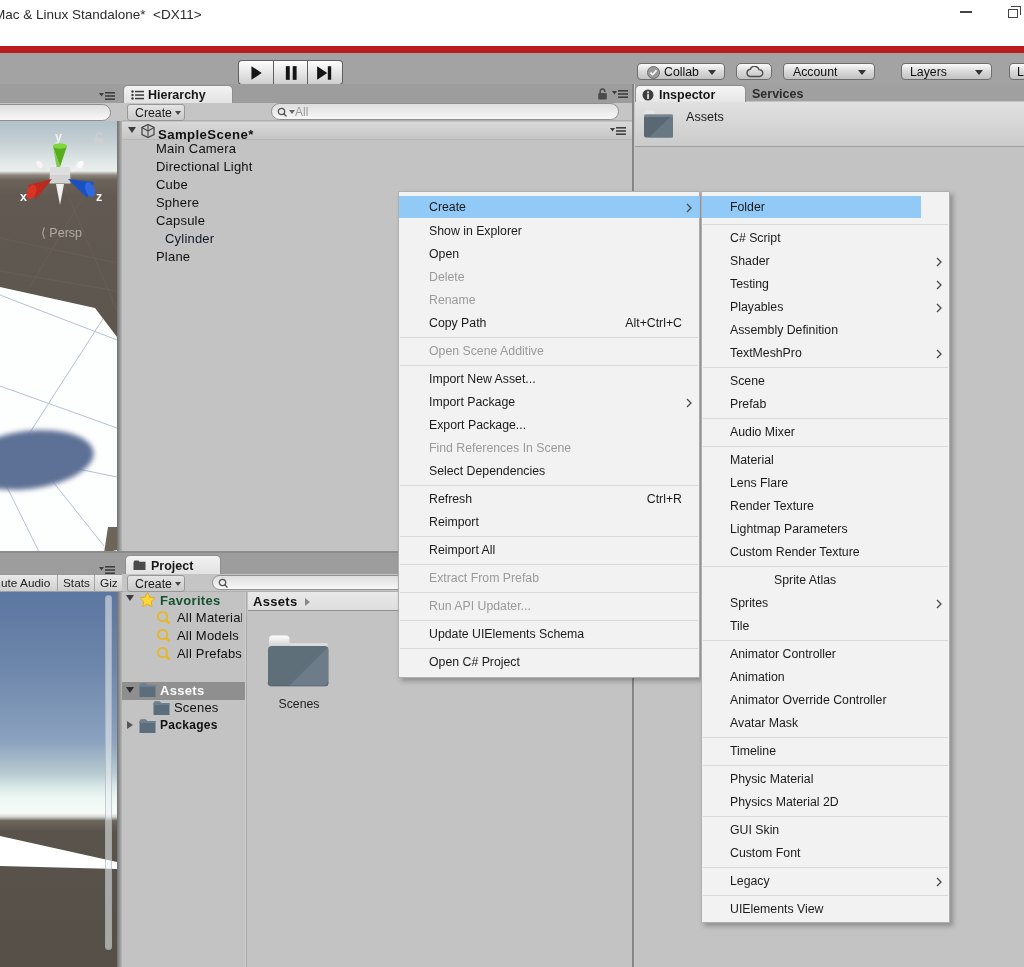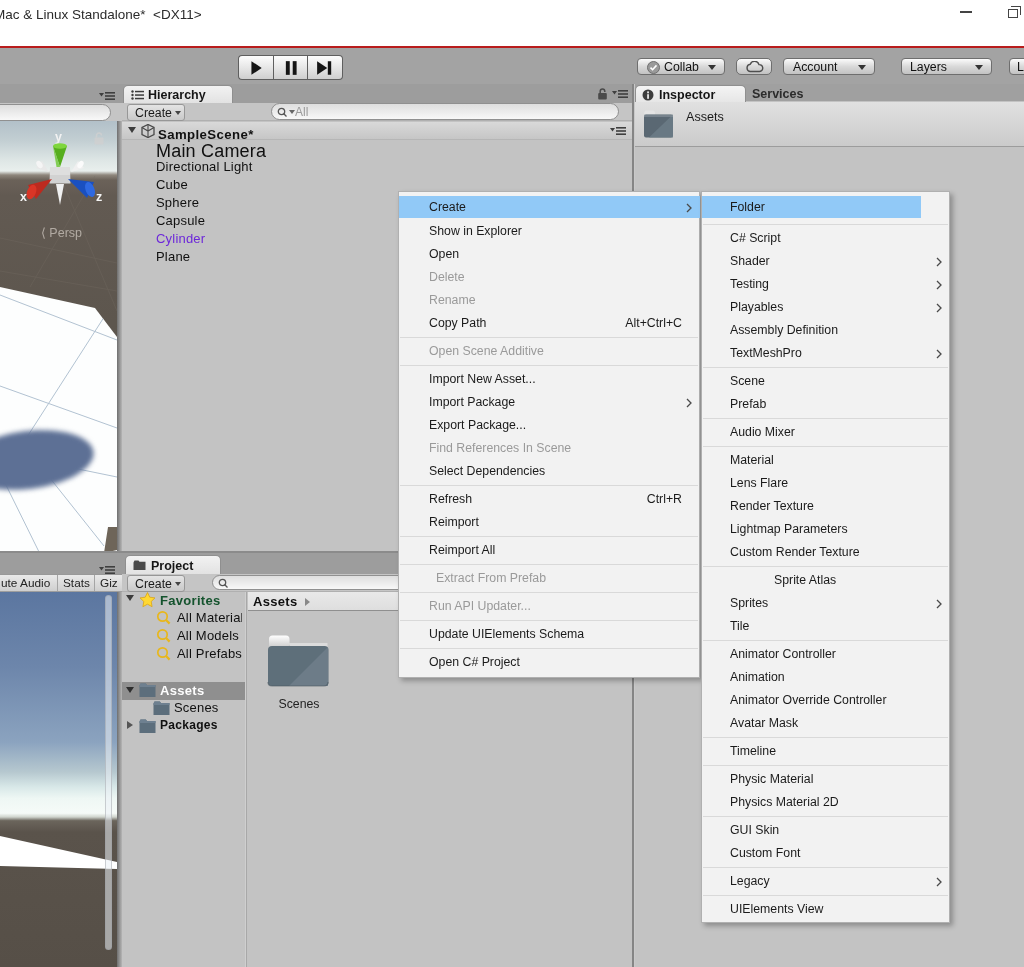--- a/index.html
+++ b/index.html
@@ -11,21 +11,21 @@
 </head>
 <body>
 
 <div class="abs" style="left:0;top:0;width:1024px;height:46px;background:#ffffff;">
   <div class="abs txt" style="left:-6px;top:7px;font-size:13.5px;color:#2b2b2b;">Mac &amp; Linux Standalone* &nbsp;&lt;DX11&gt;</div>
   <div class="abs" style="left:960px;top:11px;width:12px;height:2px;background:#444;"></div>
   <div class="abs" style="left:1008px;top:9px;width:10px;height:9px;border:1.4px solid #444;background:#fff;"></div>
   <div class="abs" style="left:1011px;top:6px;width:10px;height:9px;border:1.4px solid #444;border-left:none;border-bottom:none;"></div>
 </div>
 
-<div class="abs" style="left:0;top:46px;width:1024px;height:38px;background:#a3a3a3;border-top:2px solid #b91c1c;">
+<div class="abs" style="left:0;top:46px;width:1024px;height:38px;background:#a3a3a3;border-top:7px solid #b91c1c;">
 
   <div class="abs" style="left:238px;top:7px;width:105px;height:25px;display:flex;">
     <div style="flex:1;background:linear-gradient(#fdfdfd,#e9e9e9 45%,#cfcfcf);border:1px solid #5f5f5f;border-right:none;border-radius:4px 0 0 4px;position:relative;">
       <svg class="abs" style="left:9px;top:4px;" width="16" height="16" viewBox="0 0 14 14">
           <path d="M3 1 L12 7 L3 13 Z" fill="#151515"></path>
         </svg>
     </div>
     <div style="flex:1;background:linear-gradient(#fdfdfd,#e9e9e9 45%,#cfcfcf);border:1px solid #5f5f5f;position:relative;">
       <svg class="abs" style="left:9px;top:4px;" width="16" height="16" viewBox="0 0 14 14">
           <rect x="2.5" y="1" width="3.4" height="12" fill="#151515"></rect>
@@ -179,26 +179,26 @@
         <path d="M7 0.5 L7 7 M1 3.5 L7 7 L13 3.5 M7 13.5 L7 7" stroke="#4a4a4a" stroke-width="1.1" fill="none"></path>
       </svg>
     <div class="abs txt" style="left:36px;top:5px;font-size:13.2px;letter-spacing:0.4px;font-weight:bold;color:#111;">SampleScene*</div>
       <svg class="abs" style="left:488px;top:5px;" width="16" height="9" viewBox="0 0 16 9">
         <path d="M0 1 L5 1 L2.5 4.5 Z" fill="#3f3f3f"></path>
         <rect x="6" y="0" width="10" height="1.6" fill="#3f3f3f"></rect>
         <rect x="6" y="3.2" width="10" height="1.6" fill="#3f3f3f"></rect>
         <rect x="6" y="6.4" width="10" height="1.6" fill="#3f3f3f"></rect>
       </svg>
   </div>
-  <div class="abs txt" style="left:34px;top:57px;font-size:18px;letter-spacing:0.2px;color:#101010;">Main Camera</div>
+  <div class="abs txt" style="left:34px;top:57px;font-size:13px;letter-spacing:0.2px;color:#101010;">Main Camera</div>
   <div class="abs txt" style="left:34px;top:75px;font-size:13px;letter-spacing:0.2px;color:#101010;">Directional Light</div>
   <div class="abs txt" style="left:34px;top:93px;font-size:13px;letter-spacing:0.2px;color:#101010;">Cube</div>
   <div class="abs txt" style="left:34px;top:111px;font-size:13px;letter-spacing:0.2px;color:#101010;">Sphere</div>
   <div class="abs txt" style="left:34px;top:129px;font-size:13px;letter-spacing:0.2px;color:#101010;">Capsule</div>
-  <div class="abs txt" style="left:34px;top:147px;font-size:13px;letter-spacing:0.2px;color:#6d28d9;">Cylinder</div>
+  <div class="abs txt" style="left:43px;top:147px;font-size:13px;letter-spacing:0.2px;color:#0f172a;">Cylinder</div>
   <div class="abs txt" style="left:34px;top:165px;font-size:13px;letter-spacing:0.2px;color:#101010;">Plane</div>
 </div>
 
 <div class="abs" style="left:0;top:551px;width:632px;height:2px;background:#8b8b8b;"></div>
 
 <div class="abs" style="left:0;top:553px;width:122px;height:414px;background:#9d9d9d;">
   <svg class="abs" style="left:99px;top:13px;" width="16" height="9" viewBox="0 0 16 9">
       <path d="M0 1 L5 1 L2.5 4.5 Z" fill="#3f3f3f"></path>
       <rect x="6" y="0" width="10" height="1.6" fill="#3f3f3f"></rect>
       <rect x="6" y="3.2" width="10" height="1.6" fill="#3f3f3f"></rect>
@@ -360,21 +360,21 @@
   <div class="abs txt" style="left:30px;top:226px;">Export Package...</div>
   <div class="abs txt" style="left:30px;top:249px;color:#9a9a9a;">Find References In Scene</div>
   <div class="abs txt" style="left:30px;top:272px;">Select Dependencies</div>
   <div class="abs" style="left:1px;top:293px;width:298px;height:1px;background:#d9d9d9;"></div>
   <div class="abs txt" style="left:30px;top:300px;">Refresh</div>
   <div class="abs txt" style="right:17px;top:300px;">Ctrl+R</div>
   <div class="abs txt" style="left:30px;top:323px;">Reimport</div>
   <div class="abs" style="left:1px;top:344px;width:298px;height:1px;background:#d9d9d9;"></div>
   <div class="abs txt" style="left:30px;top:351px;">Reimport All</div>
   <div class="abs" style="left:1px;top:372px;width:298px;height:1px;background:#d9d9d9;"></div>
-  <div class="abs txt" style="left:30px;top:379px;color:#9a9a9a;margin-left:7px;">Extract From Prefab</div>
+  <div class="abs txt" style="left:30px;top:379px;color:#9a9a9a;">Extract From Prefab</div>
   <div class="abs" style="left:1px;top:400px;width:298px;height:1px;background:#d9d9d9;"></div>
   <div class="abs txt" style="left:30px;top:407px;color:#9a9a9a;">Run API Updater...</div>
   <div class="abs" style="left:1px;top:428px;width:298px;height:1px;background:#d9d9d9;"></div>
   <div class="abs txt" style="left:30px;top:435px;">Update UIElements Schema</div>
   <div class="abs" style="left:1px;top:456px;width:298px;height:1px;background:#d9d9d9;"></div>
   <div class="abs txt" style="left:30px;top:463px;text-align:center;">Open C# Project</div>
 </div>
 
 <div class="abs" style="left:701px;top:191px;width:249px;height:732px;background:#f2f2f2;border:1px solid #b0b0b0;box-shadow:3px 3px 5px rgba(0,0,0,0.28);font-size:12.3px;color:#1b1b1b;">
   <div class="abs" style="left:0;top:4px;width:219px;height:22px;background:#91c9f7;">

